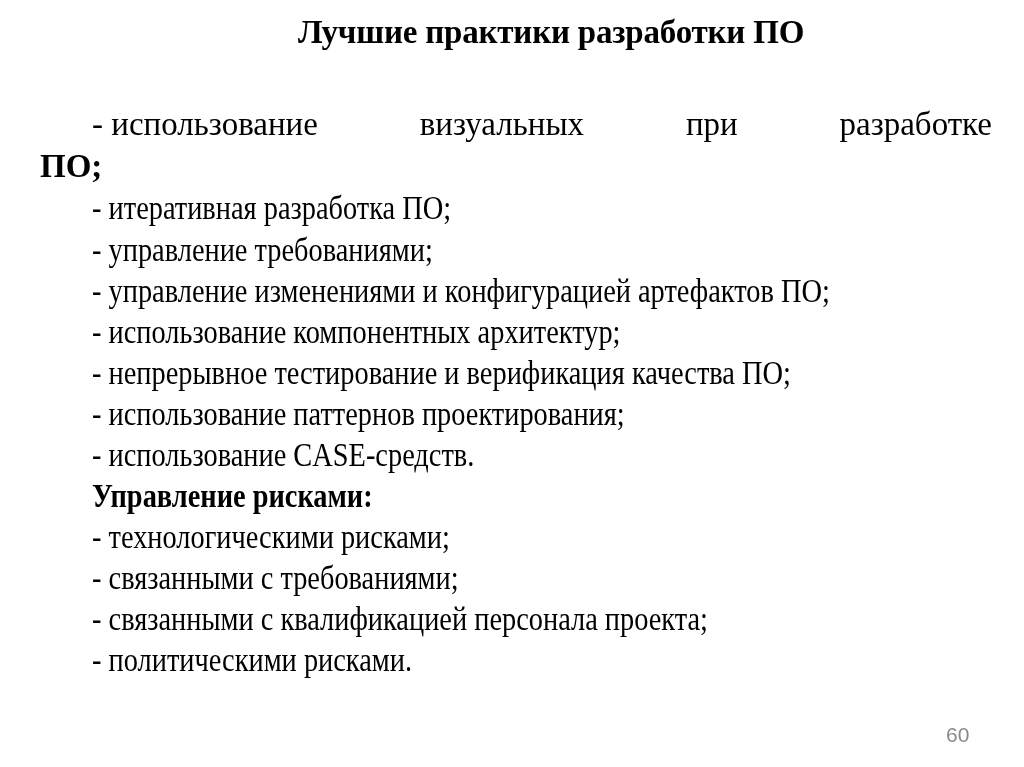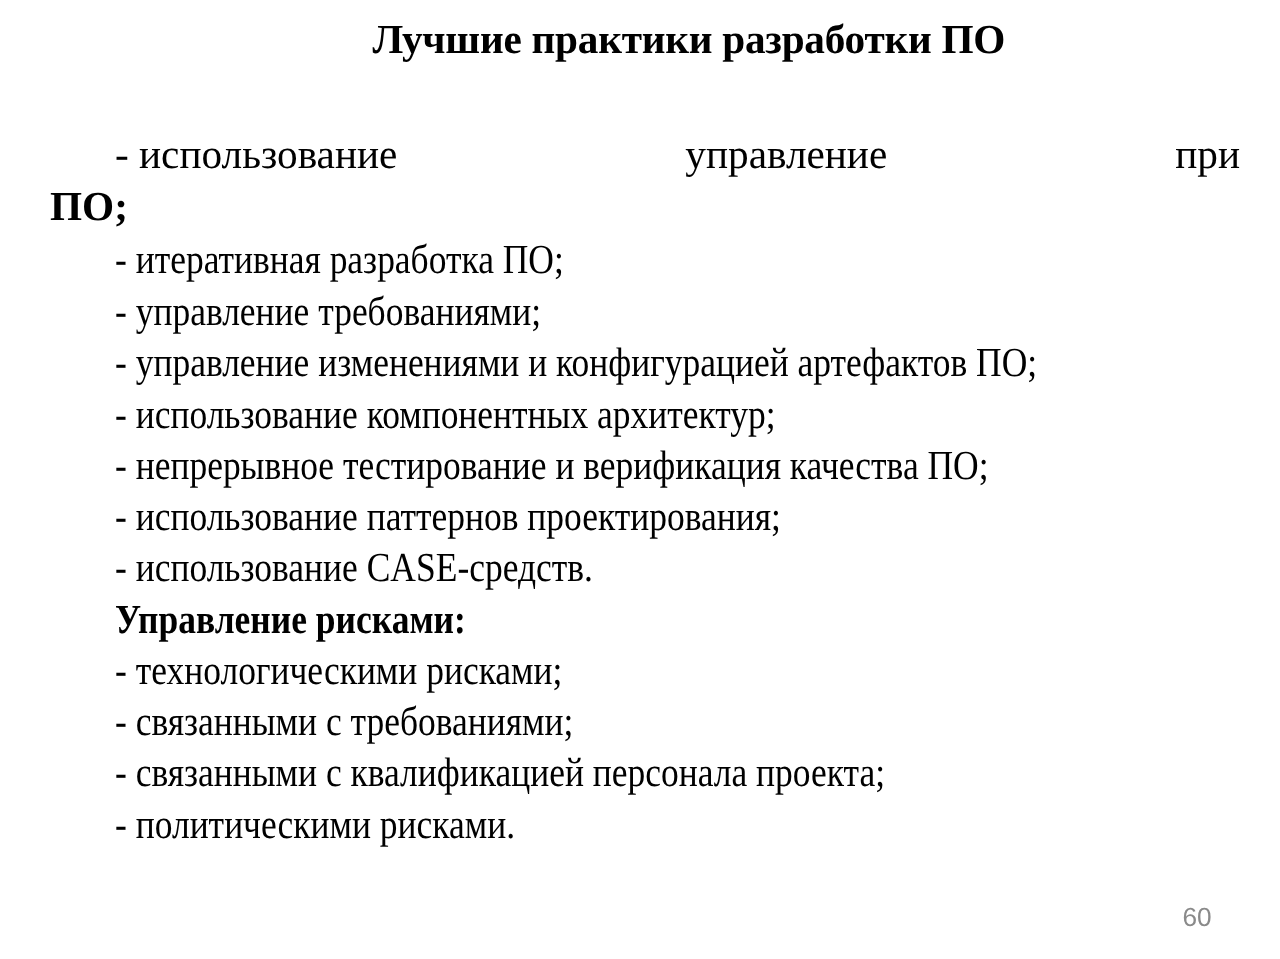--- a/index.html
+++ b/index.html
@@ -59,22 +59,23 @@
   </style>
 </head>
 <body>
 
 <div>
 
   <div class="slide-title">Лучшие практики разработки ПО</div>
 
   <div class="justify-line" style="top:104px;">
     <span>- использование</span>
-    <span>управление</span>
+    <span>визуальных</span>
     <span>при</span>
+    <span>разработке</span>
   </div>
   <div class="line bold" style="left:40px; top:146px;">ПО;</div>
 
   <div class="line" style="left:92px; top:188px; transform:scaleX(0.86);">- итеративная разработка ПО;</div>
   <div class="line" style="left:92px; top:230px; transform:scaleX(0.86);">- управление требованиями;</div>
   <div class="line" style="left:92px; top:271px; transform:scaleX(0.86);">- управление изменениями и конфигурацией артефактов ПО;</div>
   <div class="line" style="left:92px; top:312px; transform:scaleX(0.86);">- использование компонентных архитектур;</div>
   <div class="line" style="left:92px; top:353px; transform:scaleX(0.86);">- непрерывное тестирование и верификация качества ПО;</div>
   <div class="line" style="left:92px; top:394px; transform:scaleX(0.86);">- использование паттернов проектирования;</div>
   <div class="line" style="left:92px; top:435px; transform:scaleX(0.86);">- использование CASE-средств.</div>

